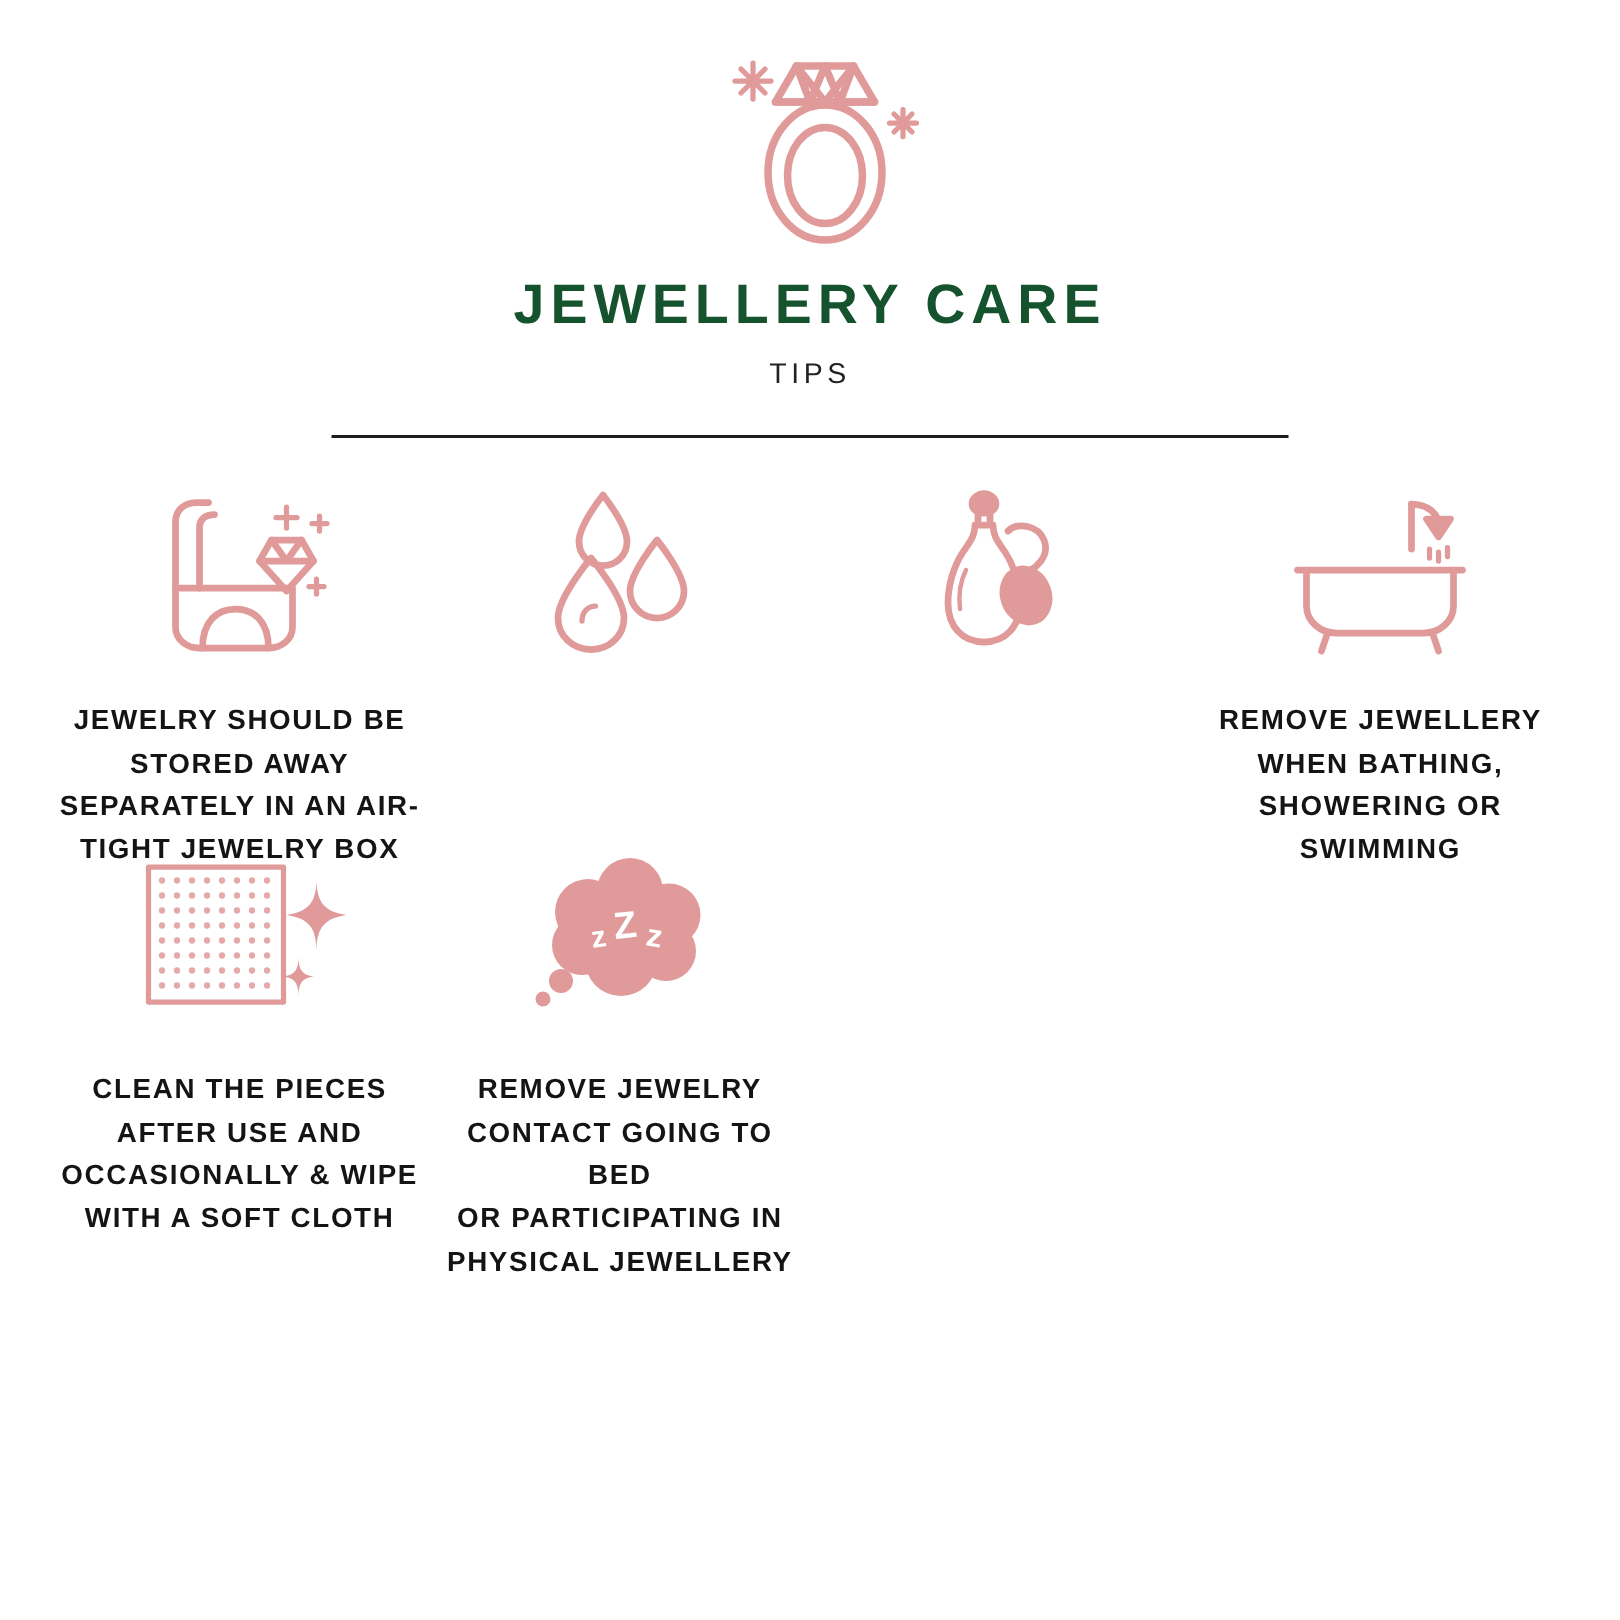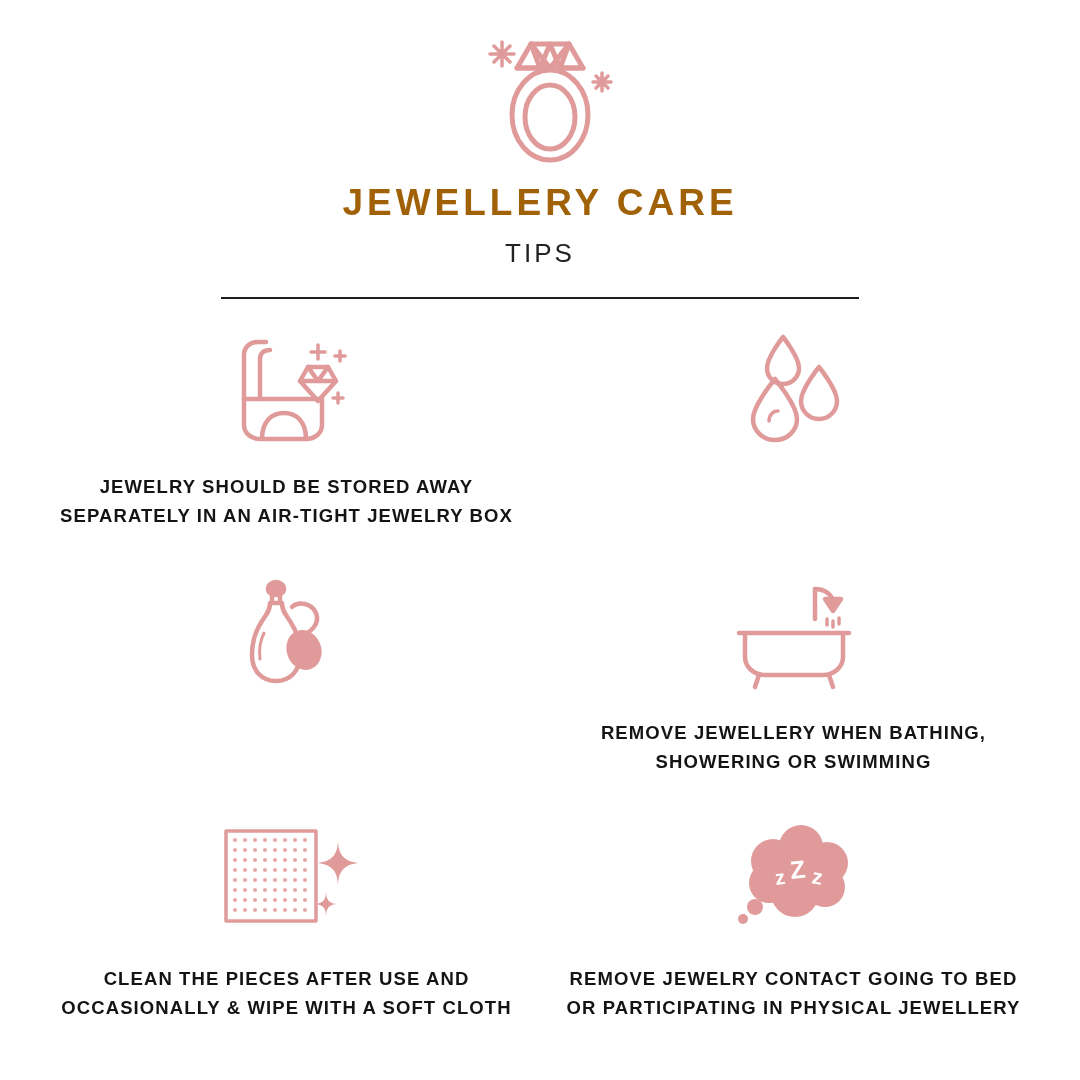--- a/index.html
+++ b/index.html
@@ -34,45 +34,45 @@
   }
   .ring-logo {
     width: 190px;
     height: 150px;
     display: block;
   }
   .title {
     font-size: 37px;
     font-weight: bold;
     letter-spacing: 4px;
-    color: #a16207;
+    color: #14532d;
     margin-top: 16px;
     line-height: 1;
   }
   .subtitle {
-    font-size: 26px;
+    font-size: 19px;
     font-weight: normal;
     letter-spacing: 3px;
     color: #222222;
     margin-top: 19px;
     line-height: 1;
   }
   .divider {
     width: 638px;
     height: 2px;
     background: #1d1d1d;
     margin-top: 31px;
   }
 
   
   .grid {
     width: 1010px;
     margin-top: 22px;
     display: grid;
-    grid-template-columns: 1fr 1fr;
+    grid-template-columns: 1fr 1fr 1fr 1fr;
     grid-template-rows: repeat(3, 246px);
     column-gap: 4px;
   }
   .tip {
     display: flex;
     flex-direction: column;
     align-items: center;
     justify-content: flex-start;
     padding-top: 8px;
   }

